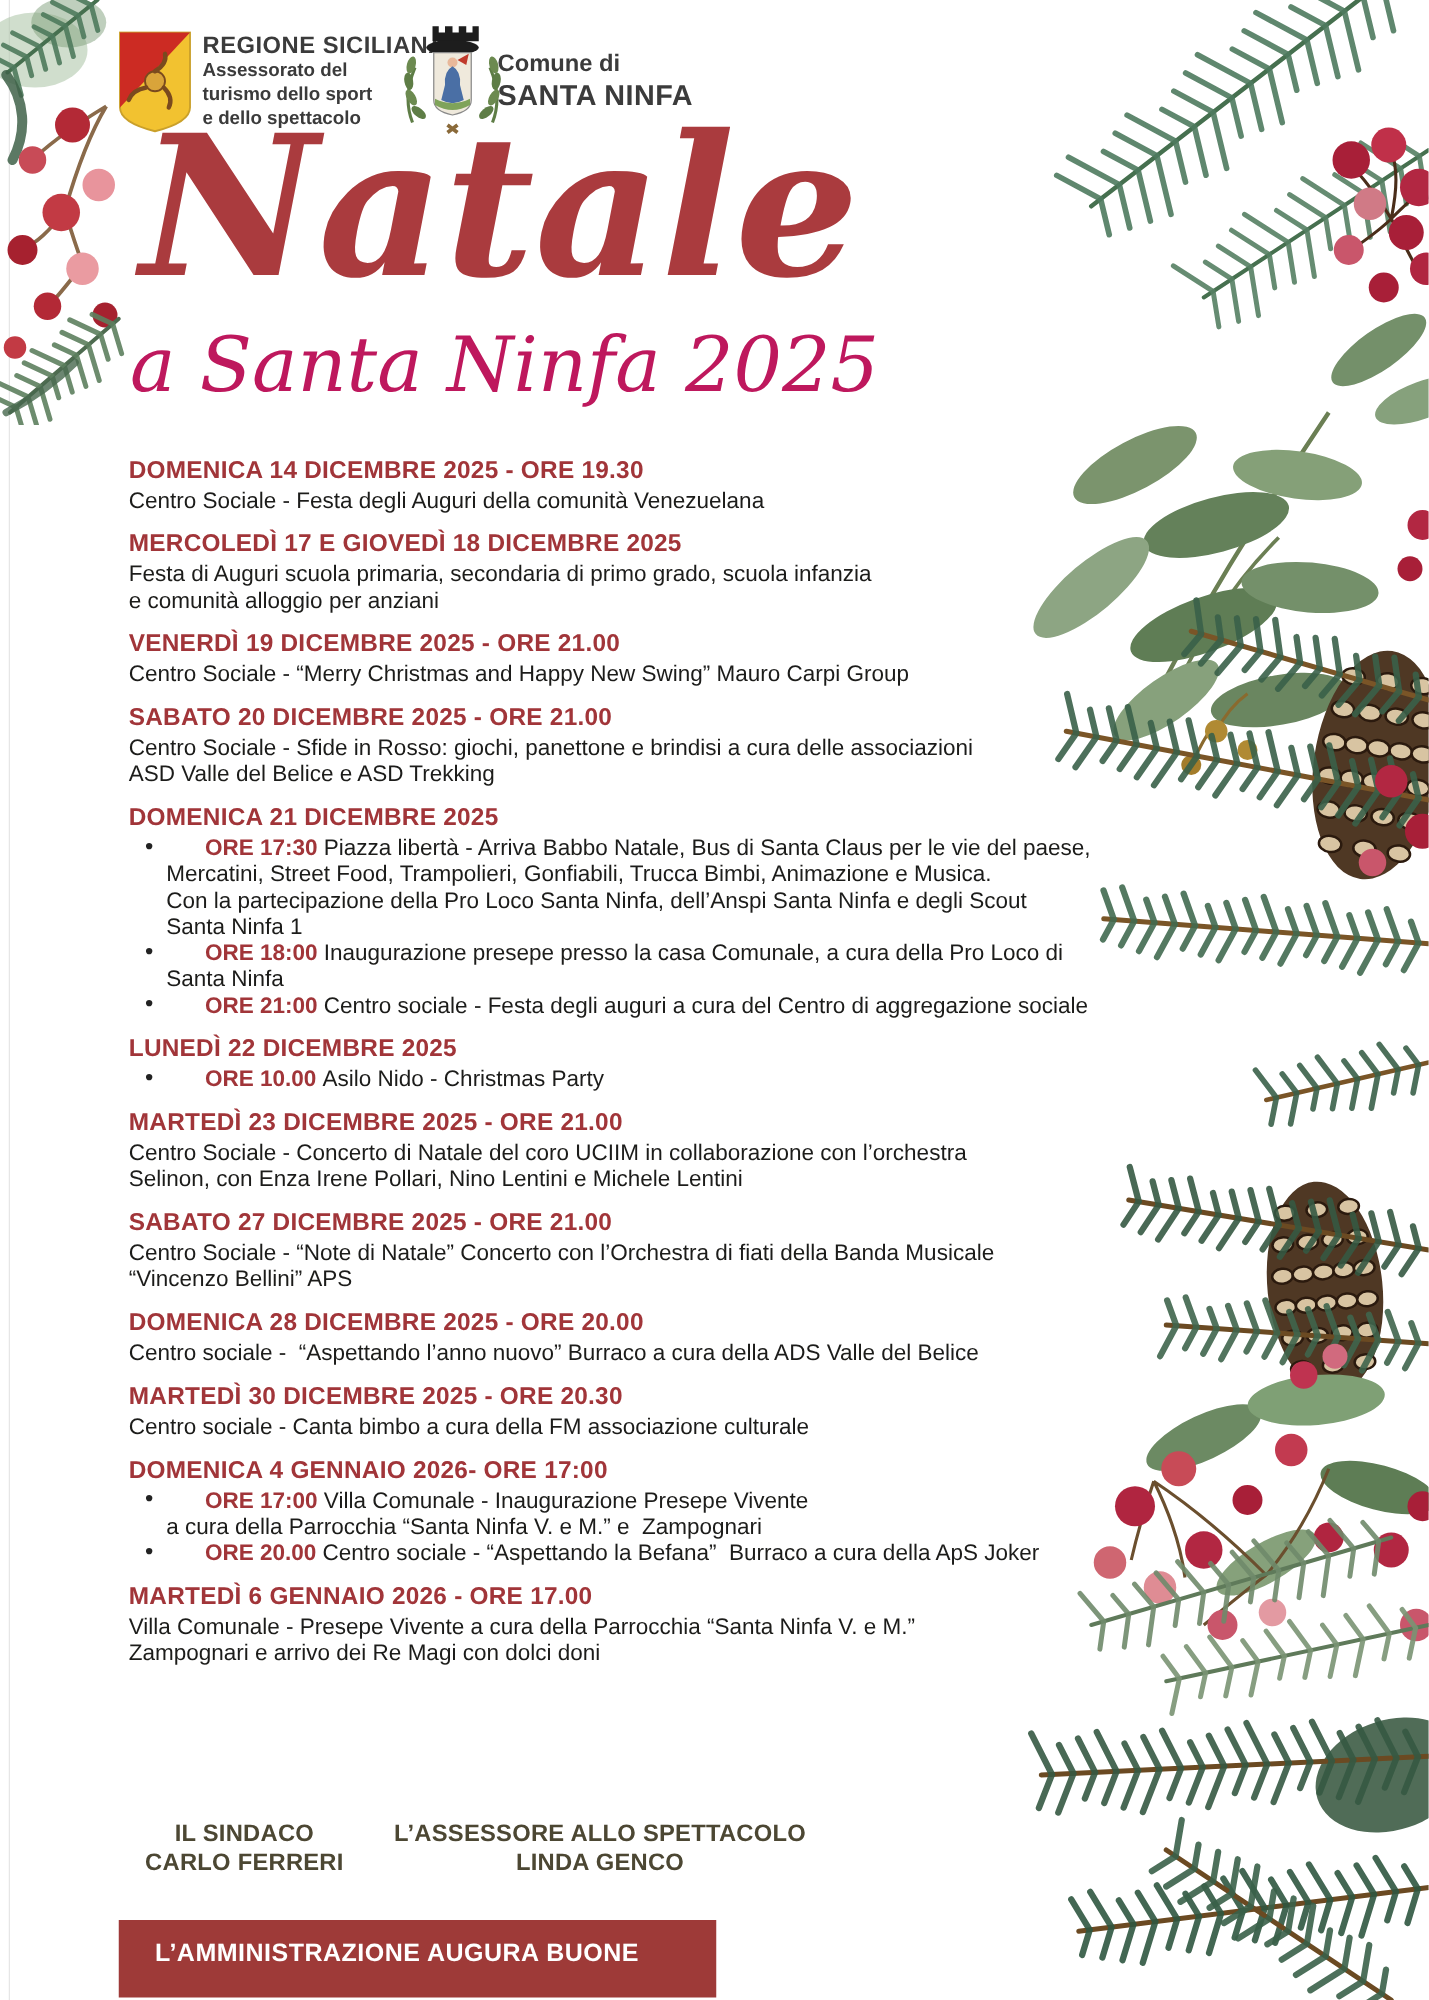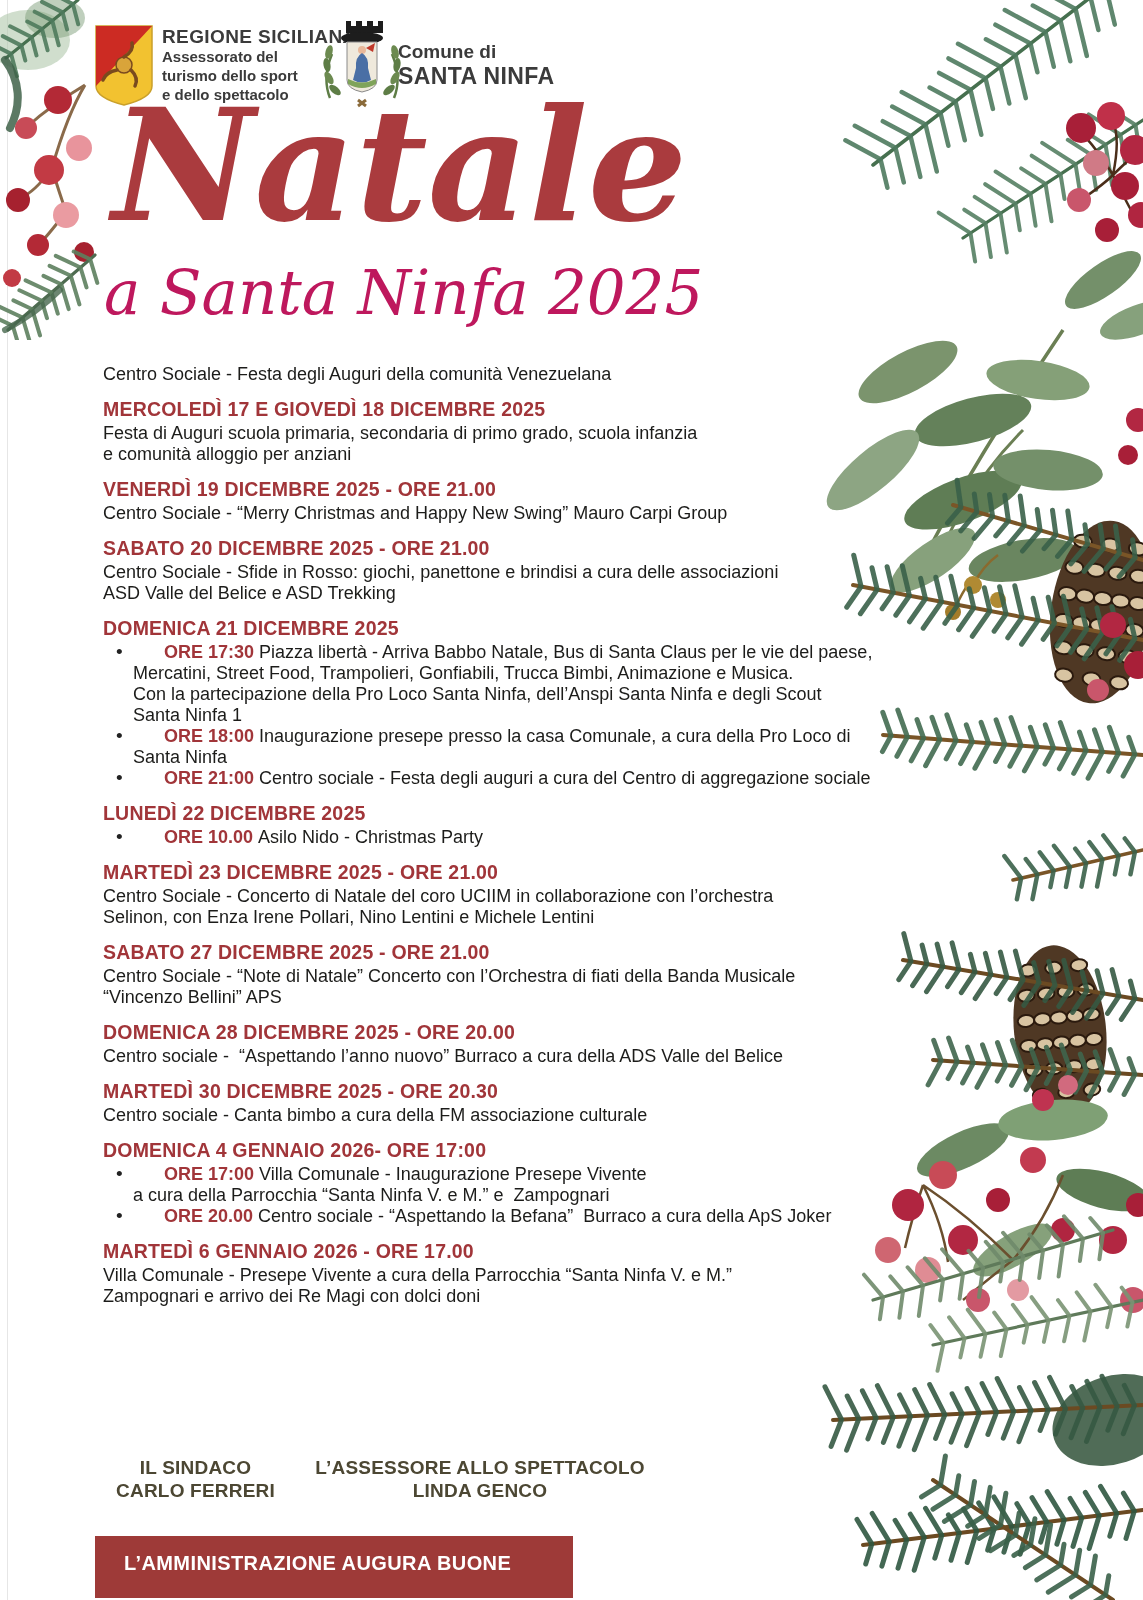--- a/index.html
+++ b/index.html
@@ -293,20 +293,21 @@
   <div class="l1">Comune di</div>
   <div class="l2">SANTA NINFA</div>
 </div>
 
 <div id="title">Natale</div>
 <div id="subtitle">a Santa Ninfa 2025</div>
 
 <main id="main-col">
 
   <section class="event">
+    <div class="event-h">DOMENICA 14 DICEMBRE 2025 - ORE 19.30</div>
     <div class="event-b">Centro Sociale - Festa degli Auguri della comunità Venezuelana</div>
   </section>
 
   <section class="event">
     <div class="event-h">MERCOLEDÌ 17 E GIOVEDÌ 18 DICEMBRE 2025</div>
     <div class="event-b">Festa di Auguri scuola primaria, secondaria di primo grado, scuola infanzia
 e comunità alloggio per anziani</div>
   </section>
 
   <section class="event">

